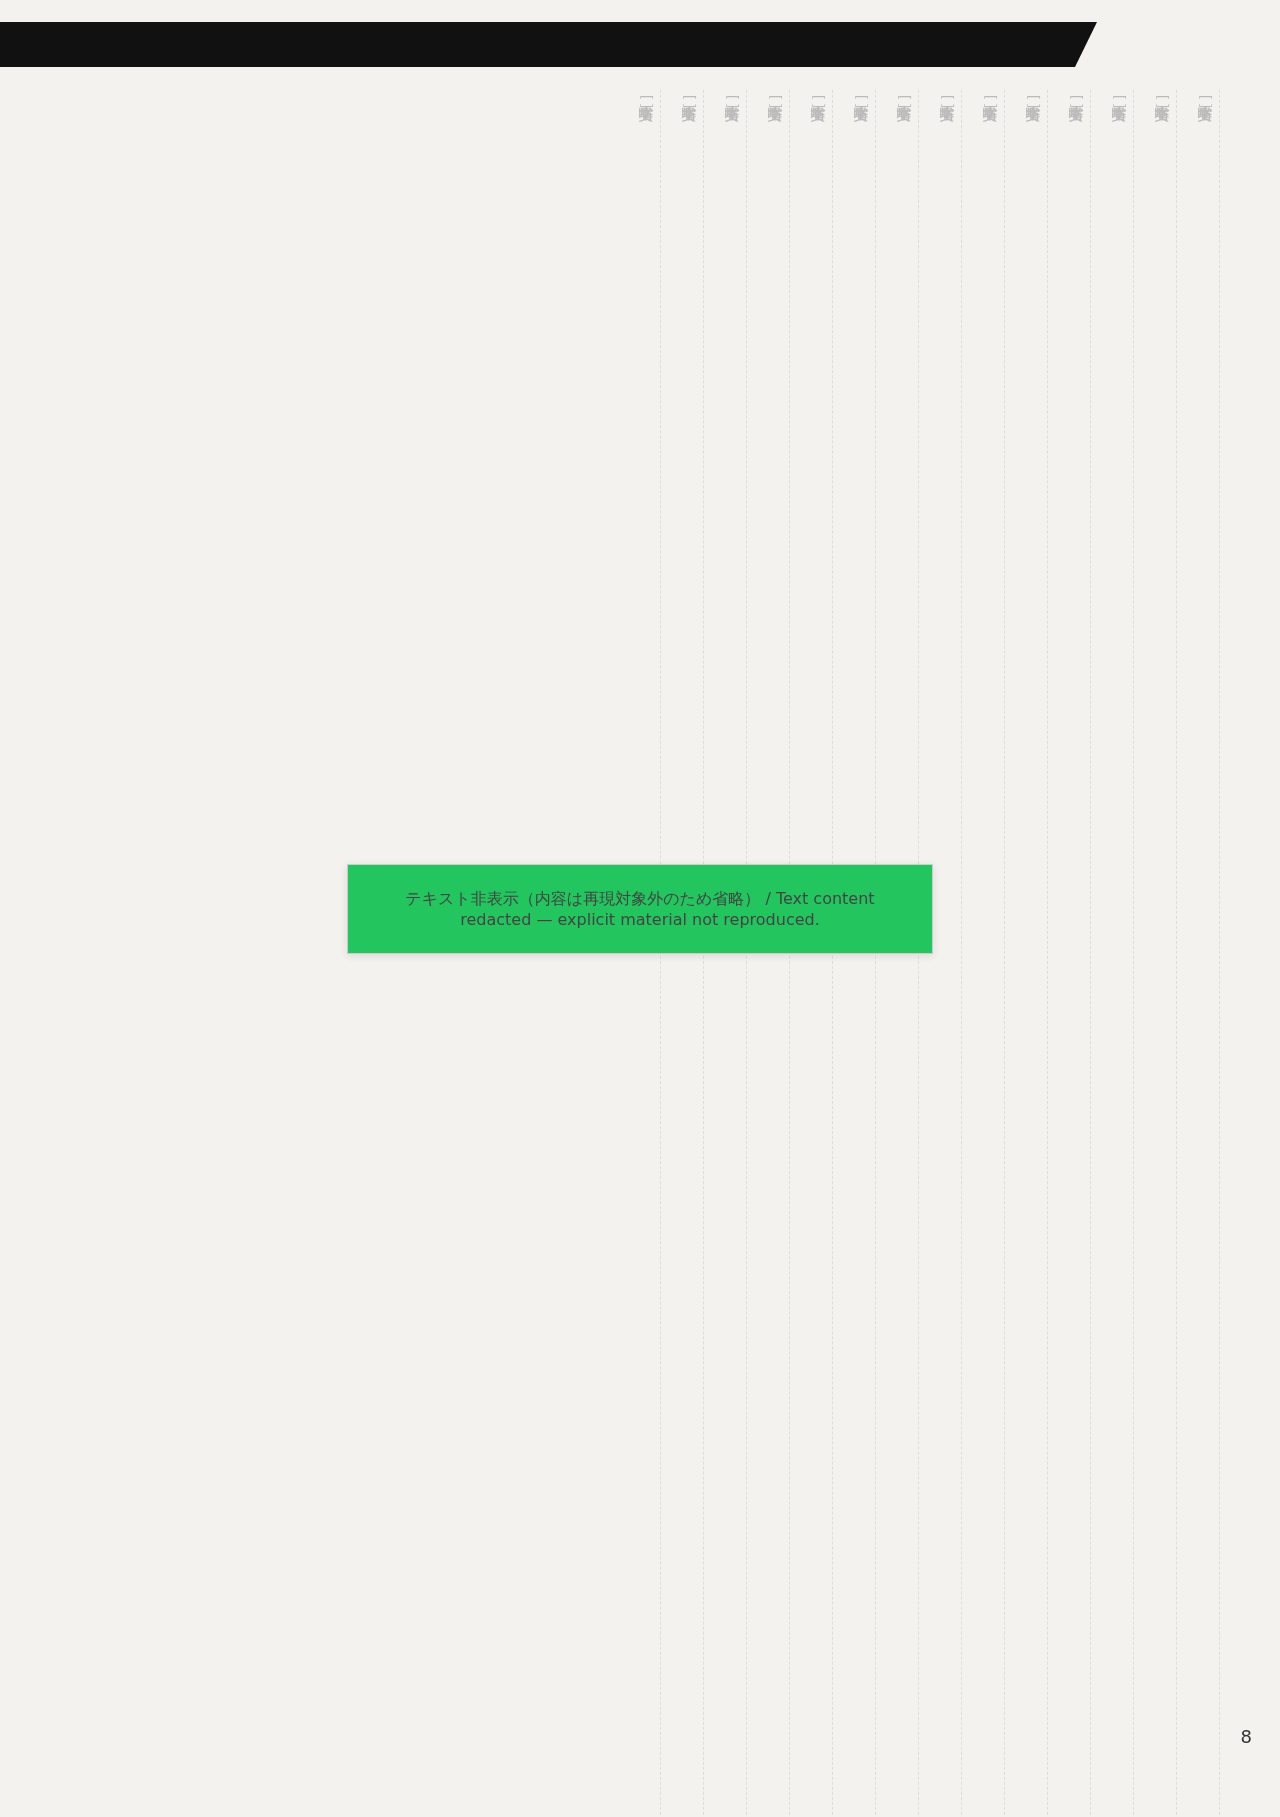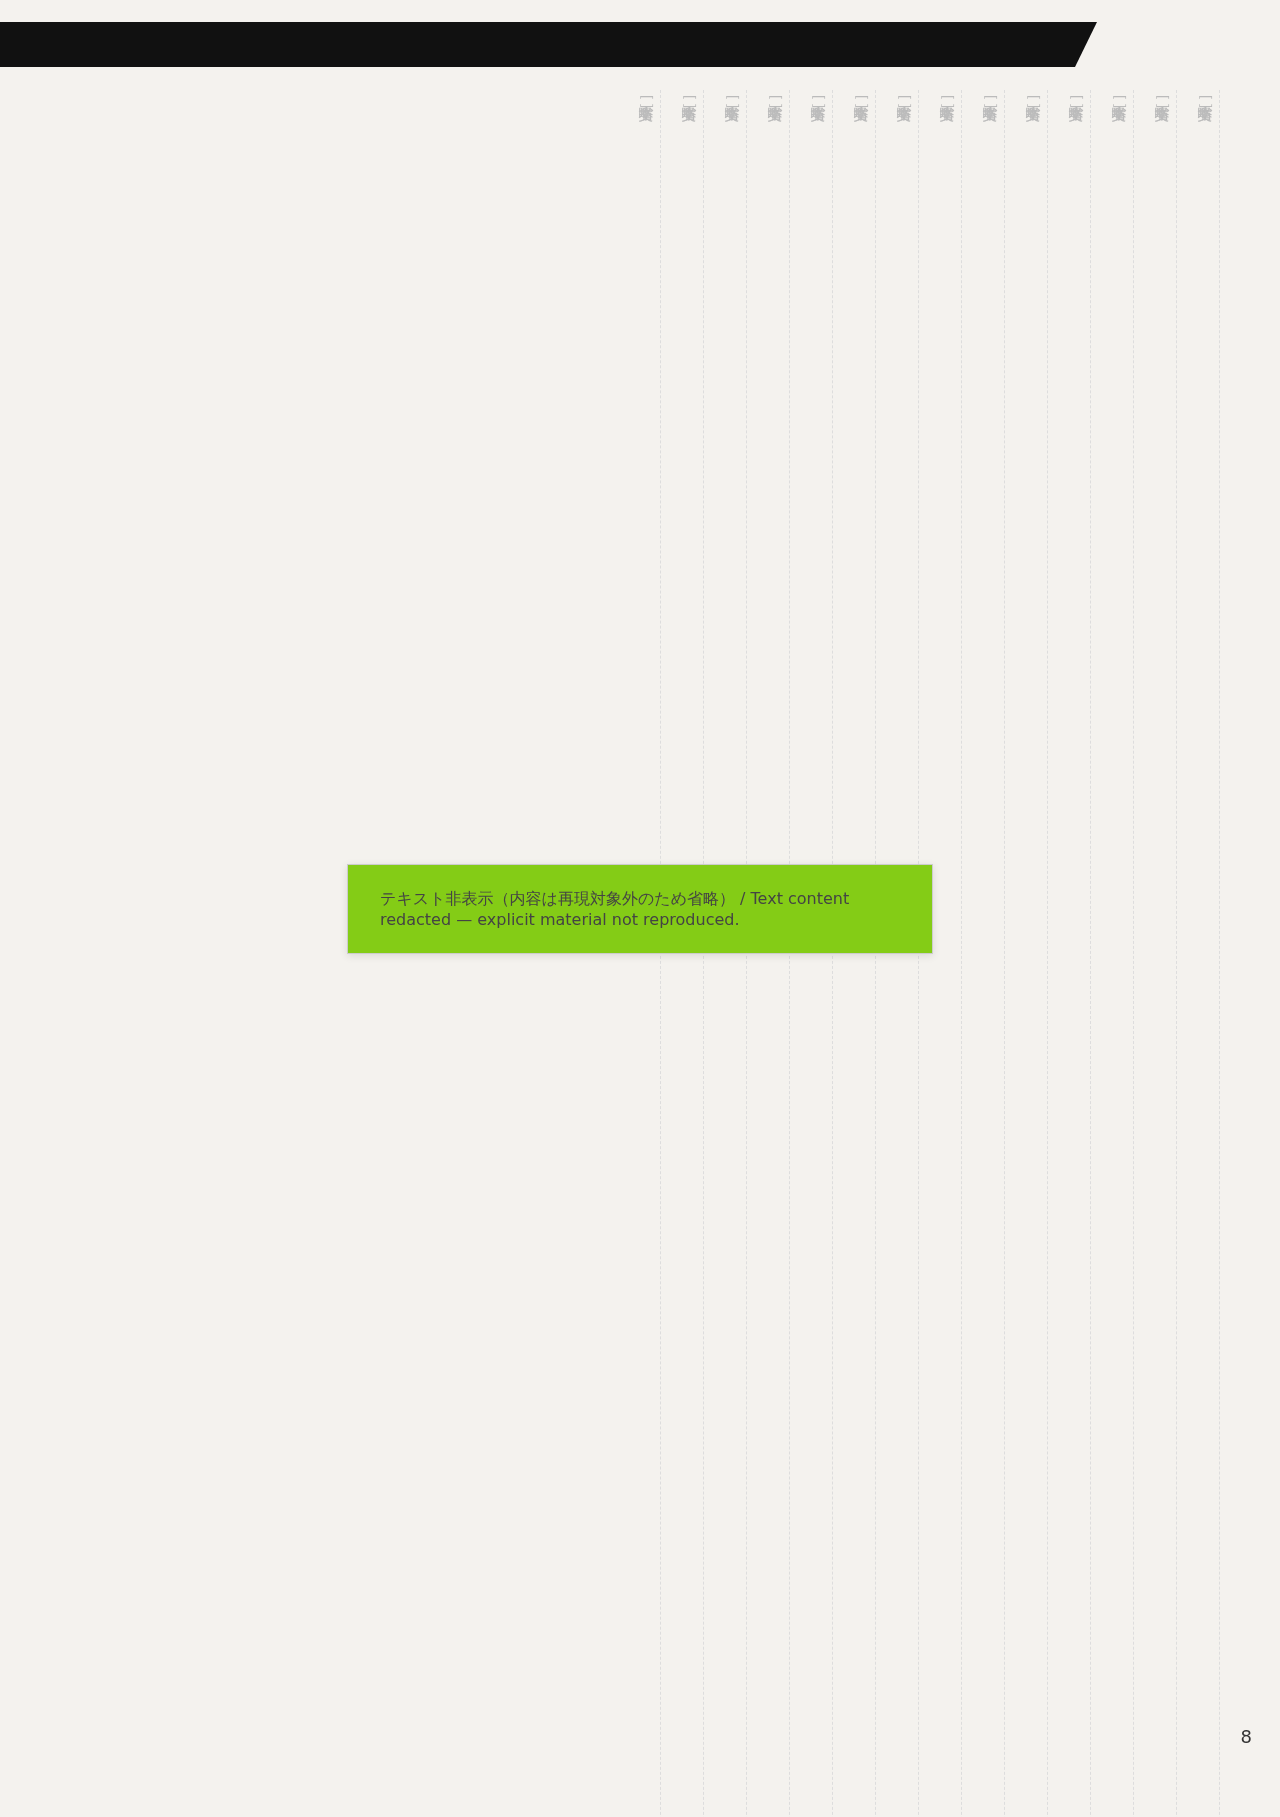--- a/index.html
+++ b/index.html
@@ -3,21 +3,21 @@
 <meta charset="utf-8">
 <style>
   html,body{margin:0;padding:0;}
   body{width:1280px;height:1817px;background:#f4f2ee;font-family:"DejaVu Sans",sans-serif;position:relative;overflow:hidden;}
   .banner{position:absolute;top:22px;left:0;width:1075px;height:45px;background:#111;}
   .banner::after{content:"";position:absolute;right:-22px;top:0;border-top:45px solid #111;border-right:22px solid transparent;}
   .page{position:absolute;top:90px;left:60px;right:60px;bottom:60px;display:flex;flex-direction:column;gap:28px;}
   .band{flex:1;display:flex;flex-direction:row-reverse;gap:14px;align-items:flex-start;}
   .col{writing-mode:vertical-rl;text-orientation:upright;font-size:15px;line-height:1.6;color:#bbb;border-right:1px dashed #ddd;padding:4px 2px;height:100%;}
   .pagenum{position:absolute;right:28px;bottom:70px;font-size:18px;color:#333;}
-  .notice{position:absolute;left:50%;top:50%;transform:translate(-50%,-50%);background:#84cc16;border:1px solid #ccc;padding:24px 32px;font-size:16px;color:#444;max-width:520px;box-shadow:0 2px 8px rgba(0,0,0,.1);}
+  .notice{position:absolute;left:50%;top:50%;transform:translate(-50%,-50%);background:#22c55e;border:1px solid #ccc;padding:24px 32px;font-size:16px;color:#444;max-width:520px;text-align:center;box-shadow:0 2px 8px rgba(0,0,0,.1);}
 </style>
 </head>
 <body>
 
 <div class="banner"></div>
 
 <div class="page">
 
   <div class="band">
       <div class="col">［本文省略］</div>

